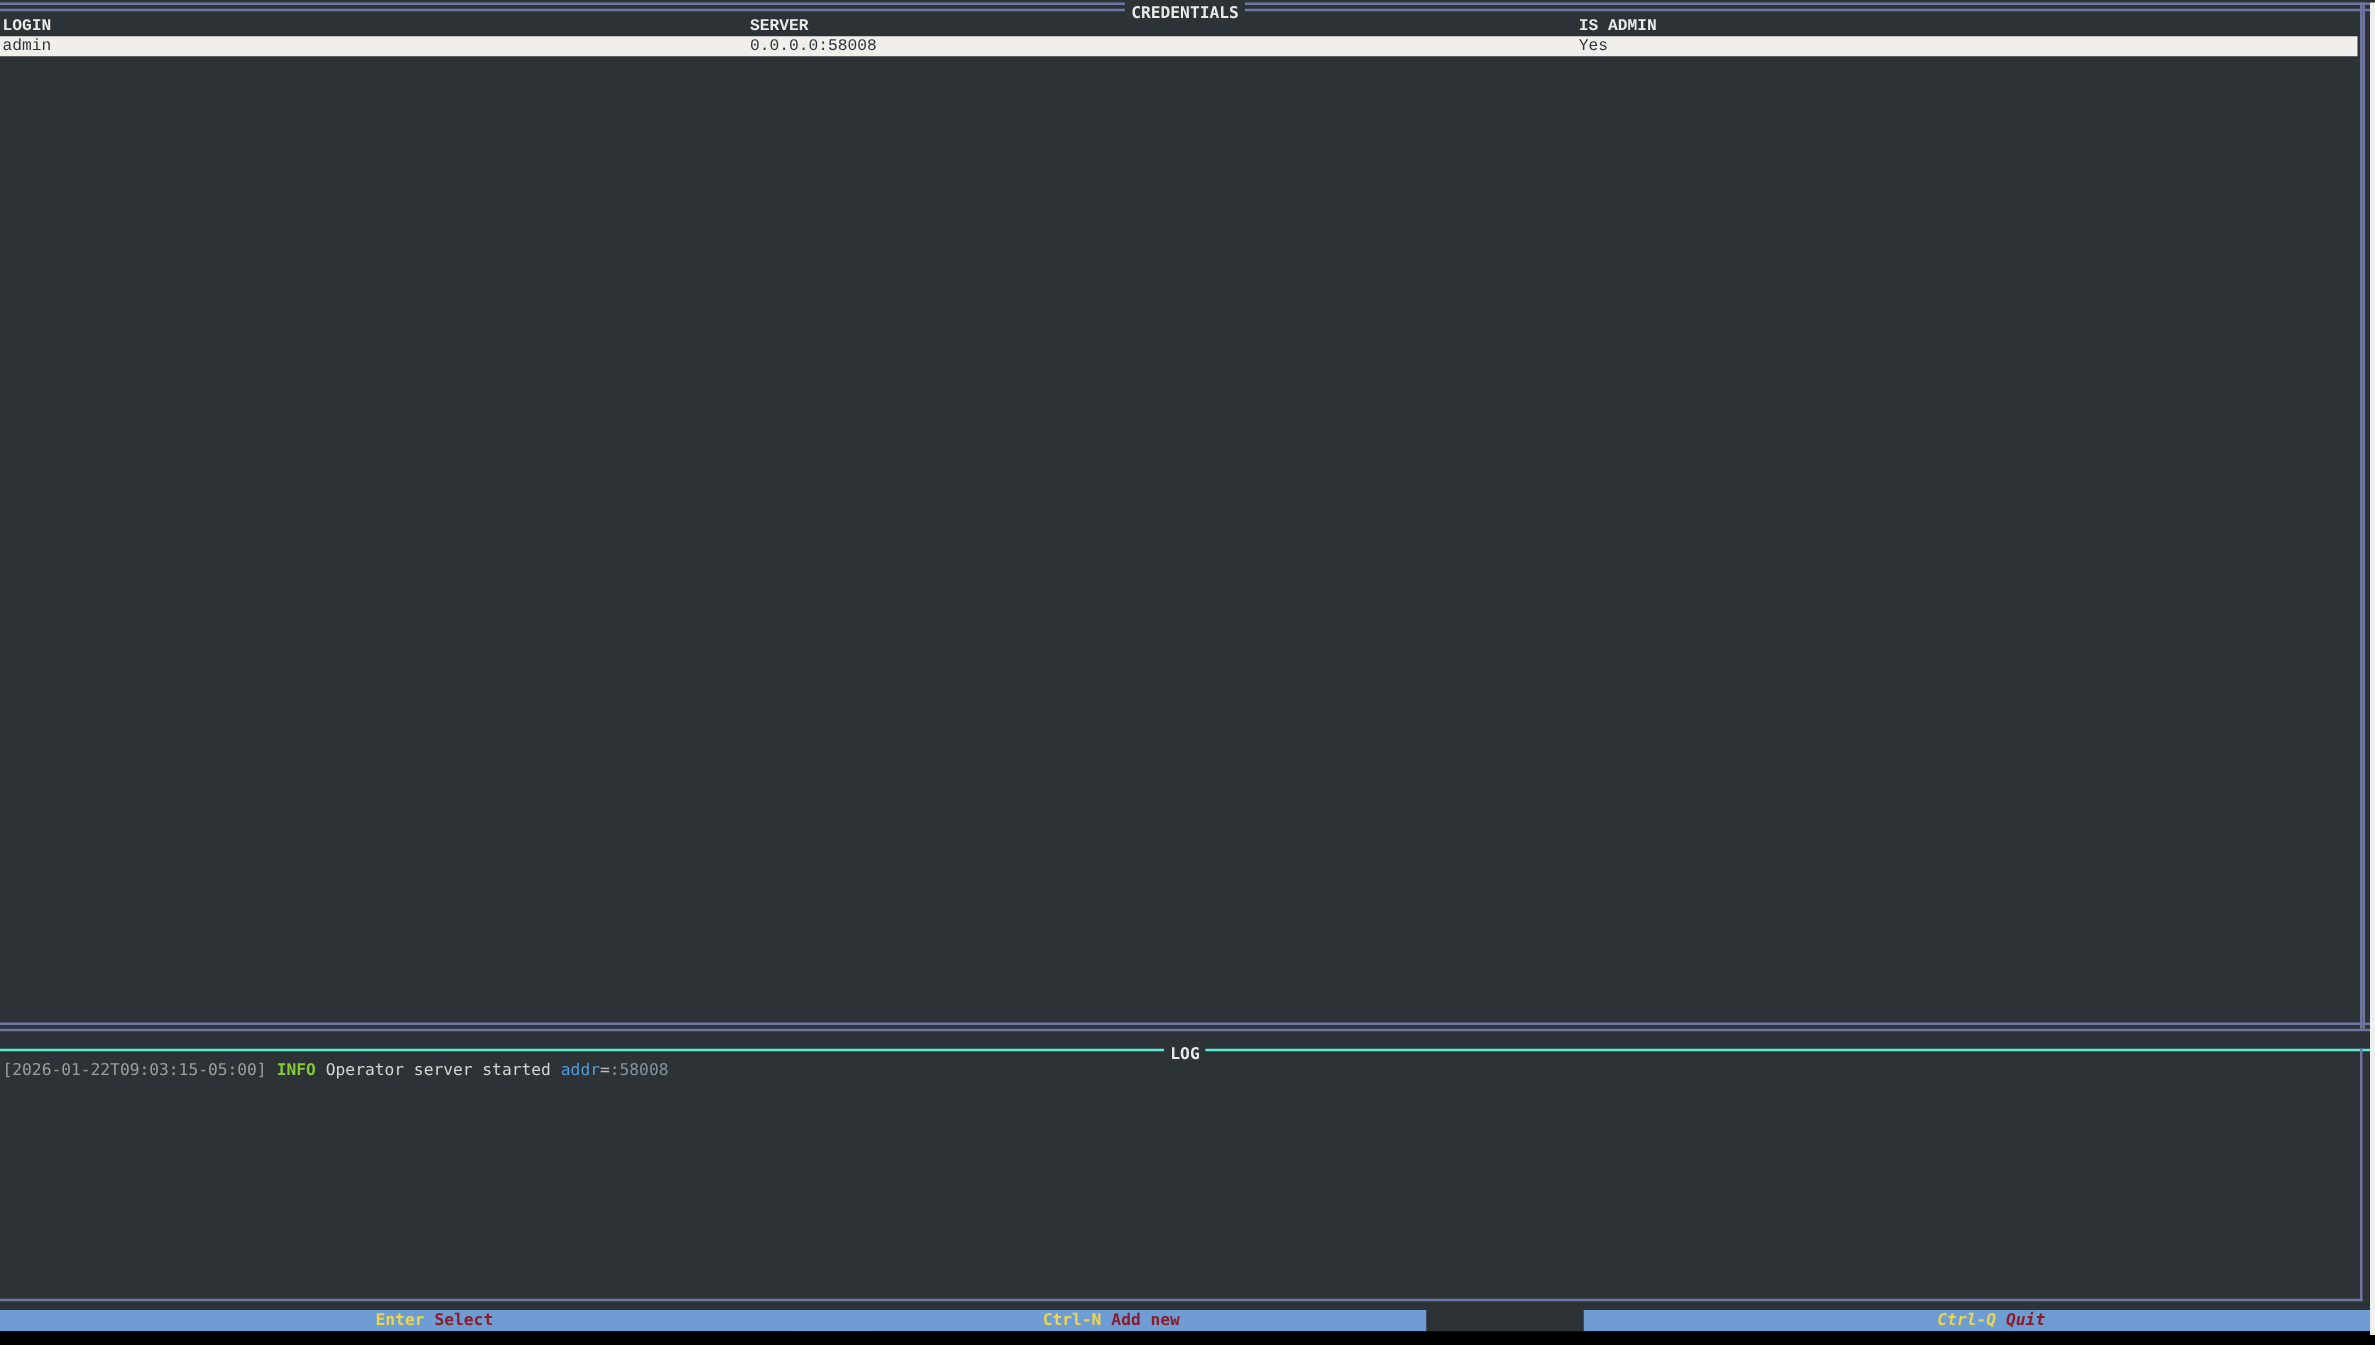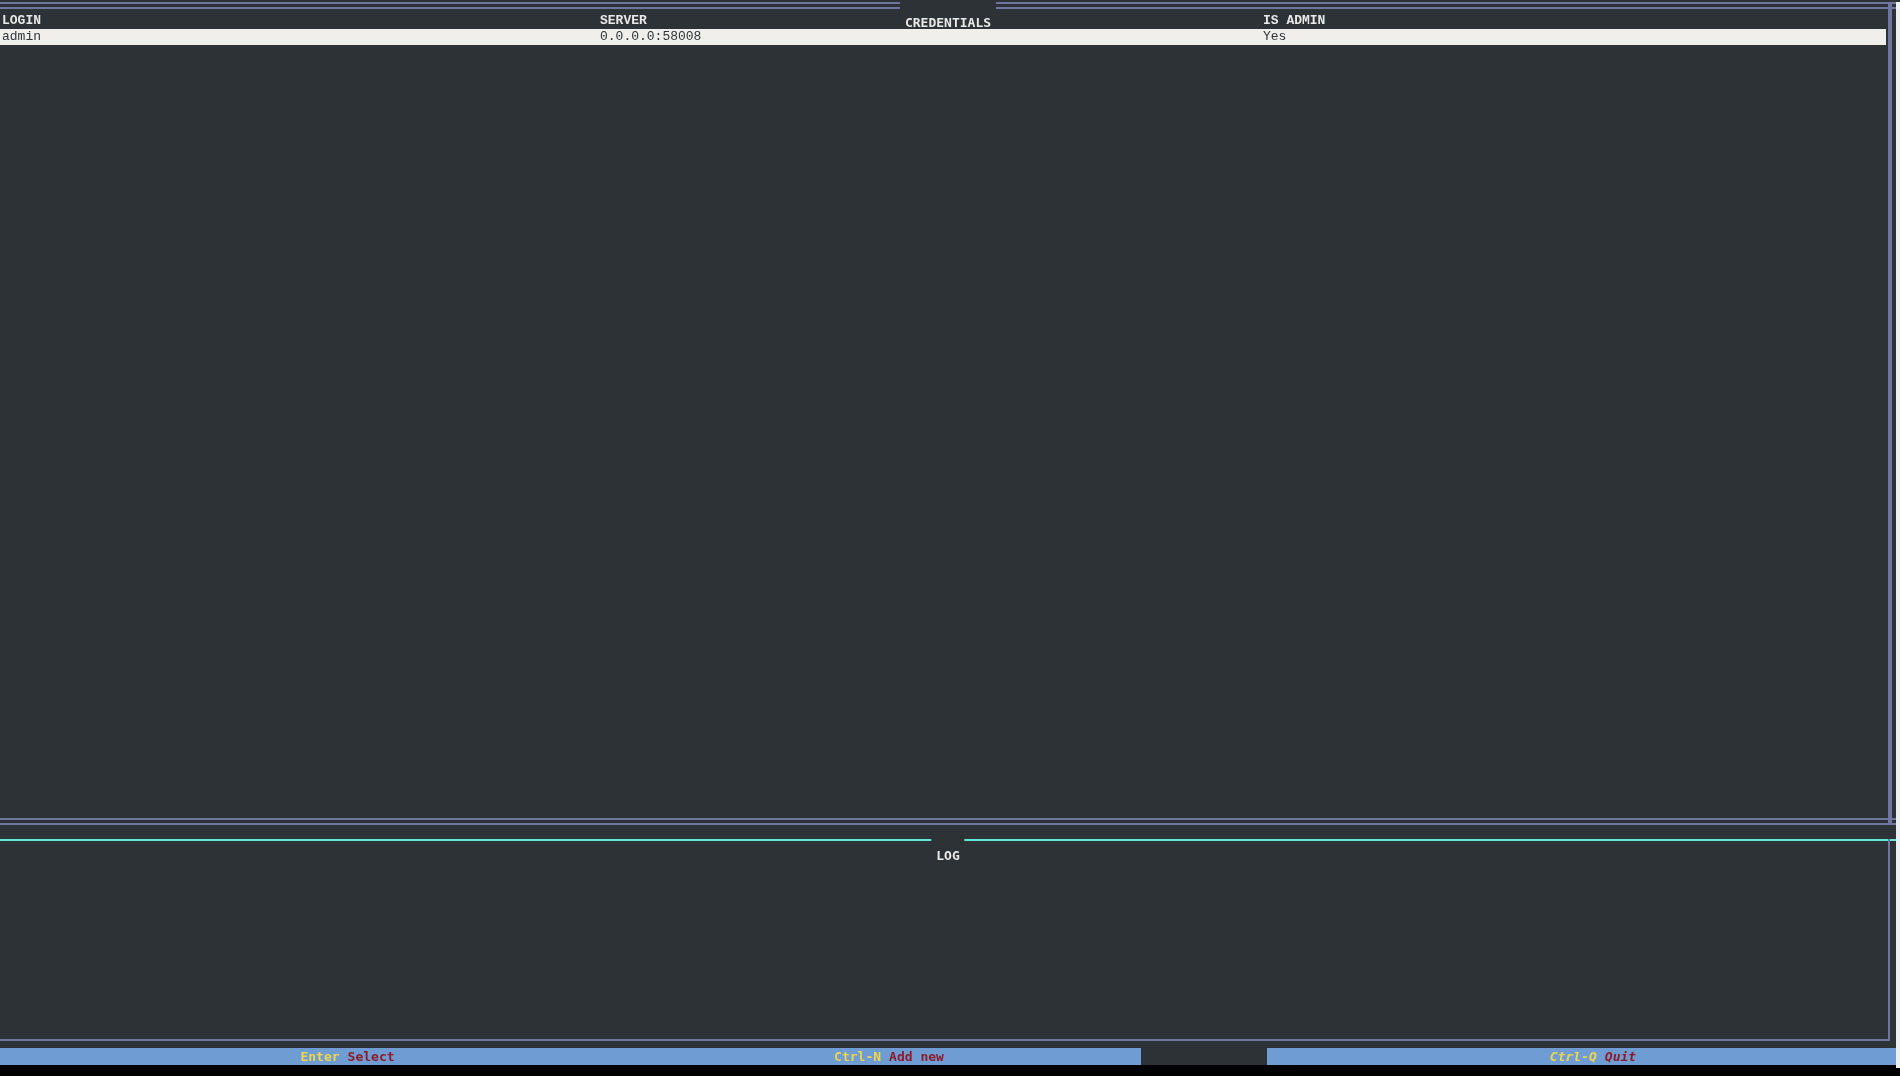--- a/index.html
+++ b/index.html
@@ -11,21 +11,21 @@
     font-family:"DejaVu Sans Mono","Liberation Mono",monospace;
     font-size:13px;
     color:#d6d8d6;
   }
   
   .bh{position:absolute;left:0;}
   .dline{height:3px;border-top:2px solid #6f74a0;border-bottom:2px solid #6f74a0;}
   .sline{height:0;border-top:2px solid #5eead4;}
   .panel-title{
     position:absolute;left:50%;transform:translateX(-50%);
-    background:#2d3237;padding:16px 5px;
+    background:#2d3237;padding:4px 5px;
     font-weight:bold;color:#e9e9e7;line-height:15px;white-space:nowrap;
   }
   .dline .panel-title{top:-5px;}
   .sline .panel-title{top:-9px;}
   .cred-top{top:2px;width:1896px;}
   .cred-bottom{top:818px;width:1896px;}
   .cred-right{position:absolute;top:2px;left:1888px;width:4px;height:821px;
     border-left:2px solid #6f74a0;border-right:2px solid #6f74a0;box-sizing:border-box;background:transparent;}
   .log-top{top:839px;width:1896px;}
   .log-bottom{top:1039px;width:1890px;height:2px;background:#6f74a0;}
@@ -86,20 +86,23 @@
   </section>
 
   <section>
     <div class="bh log-top sline">
       <span class="panel-title">LOG</span>
     </div>
     <div class="log-right"></div>
     <div class="bh log-bottom"></div>
 
     <div class="loglines">
+      <div class="logline">
+        <span class="ts">[2026-01-22T09:03:15-05:00]</span><span class="lvl">INFO</span><span class="msg">Operator server started</span><span class="lkey">addr</span><span class="leq">=</span><span class="lval">:58008</span>
+      </div>
     </div>
   </section>
 
   <footer>
     <div class="bar-seg seg1">
       <span class="hotkey">Enter</span><span class="action">Select</span>
     </div>
     <div class="bar-seg seg2">
       <span class="hotkey">Ctrl-N</span><span class="action">Add new</span>
     </div>

